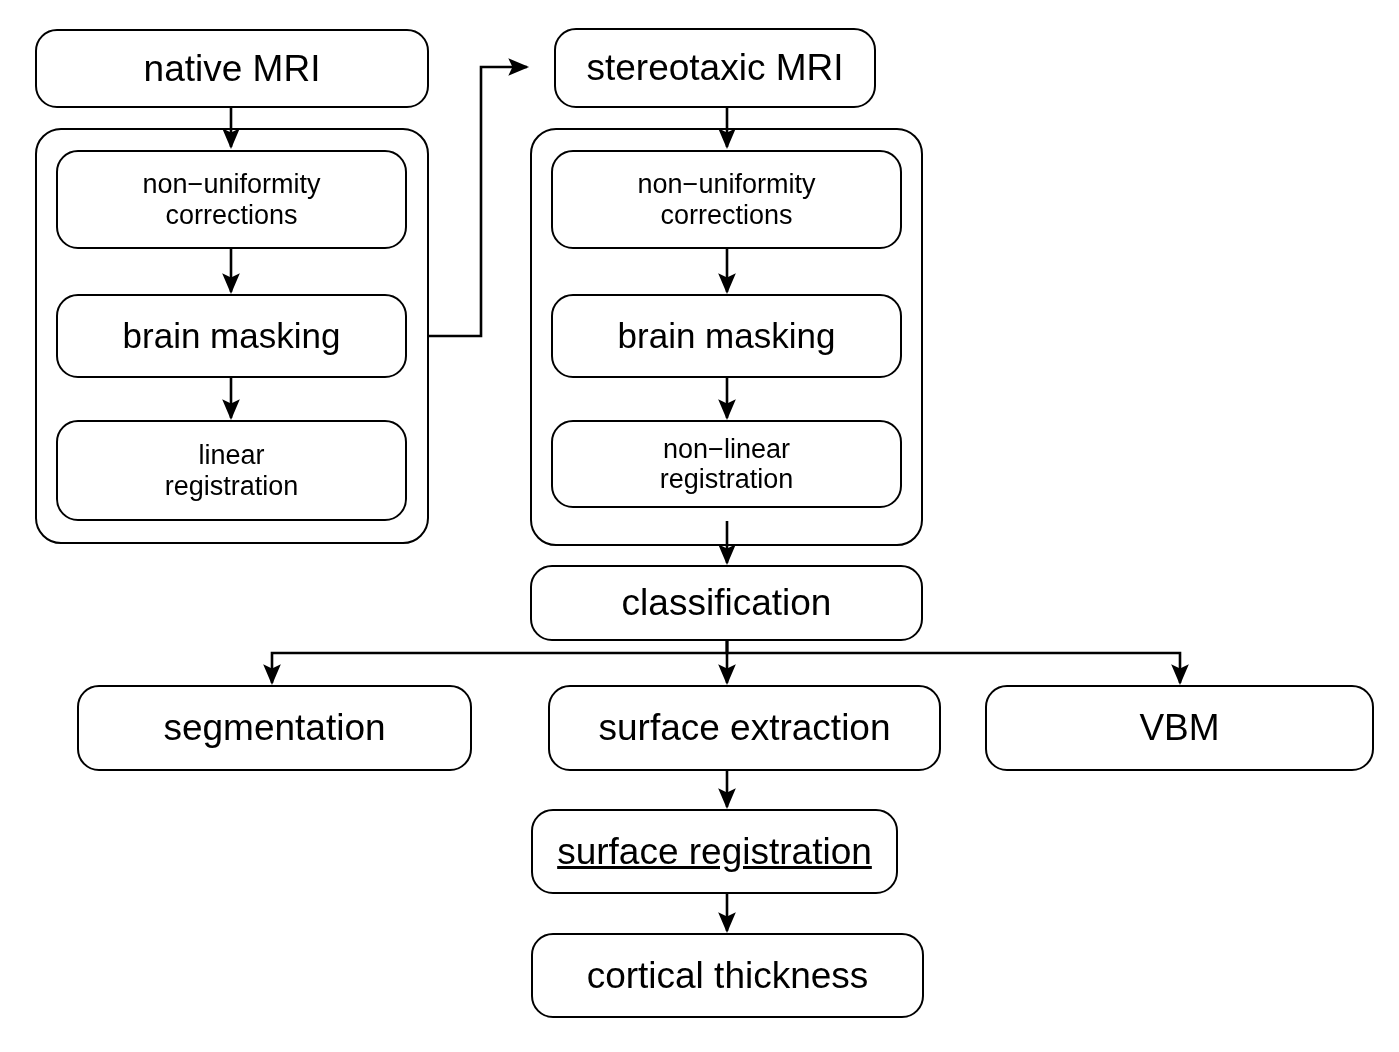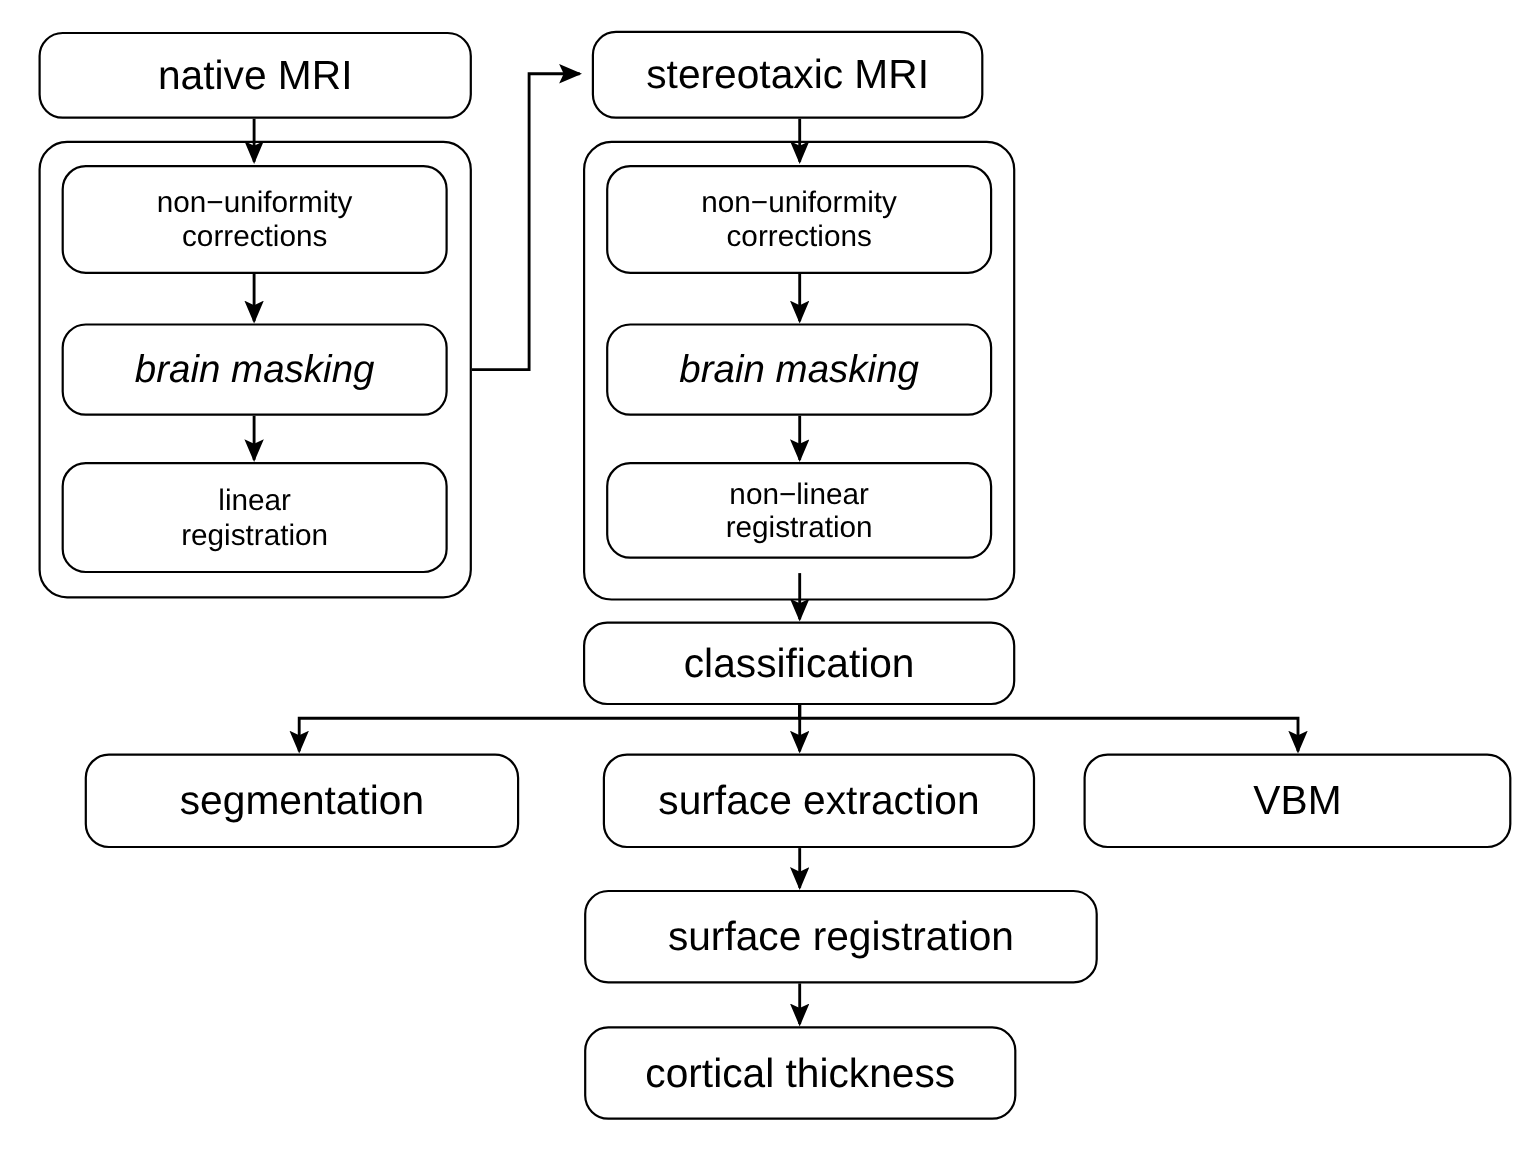--- a/index.html
+++ b/index.html
@@ -38,21 +38,21 @@
   }
   .group-box {
     position: absolute;
     box-sizing: border-box;
     border: 2.5px solid #000000;
     border-radius: 26px;
     background: #ffffff;
     z-index: 1;
   }
   .fs-big   { font-size: 37px; }
-  .fs-mid   { font-size: 35px; font-style: italic; }
+  .fs-mid   { font-size: 35px; }
   .fs-two   { font-size: 27px; }
   svg.edges {
     position: absolute;
     left: 0;
     top: 0;
     width: 1399px;
     height: 1052px;
     z-index: 2;
     pointer-events: none;
   }
@@ -98,21 +98,21 @@
     </g>
   </svg>
 
   <div class="group-box" style="left:35px; top:128px; width:394px; height:416px;"></div>
   <div class="group-box" style="left:530px; top:128px; width:393px; height:418px;"></div>
 
   <div class="node fs-big" style="left:35px; top:29px; width:394px; height:79px;">
     <span class="lbl">native MRI</span>
   </div>
 
-  <div class="node fs-big" style="left:538px; top:28px; width:356px; height:80px;">
+  <div class="node fs-big" style="left:554px; top:28px; width:322px; height:80px;">
     <span class="lbl">stereotaxic MRI</span>
   </div>
 
   <div class="node fs-two" style="left:56px; top:150px; width:351px; height:99px;">
     <span class="lbl">non−uniformity
 corrections</span>
   </div>
 
   <div class="node fs-mid" style="left:56px; top:294px; width:351px; height:84px;">
     <span class="lbl">brain masking</span>
@@ -146,21 +146,21 @@
   </div>
 
   <div class="node fs-big" style="left:548px; top:685px; width:393px; height:86px;">
     <span class="lbl">surface extraction</span>
   </div>
 
   <div class="node fs-big" style="left:985px; top:685px; width:389px; height:86px;">
     <span class="lbl">VBM</span>
   </div>
 
-  <div class="node fs-big" style="left:531px; top:809px; width:467px; height:85px;">
+  <div class="node fs-big" style="left:531px; top:809px; width:367px; height:85px;text-decoration:underline;">
     <span class="lbl">surface registration</span>
   </div>
 
   <div class="node fs-big" style="left:531px; top:933px; width:393px; height:85px;">
     <span class="lbl">cortical thickness</span>
   </div>
 
 </div>
 
 </body></html>

